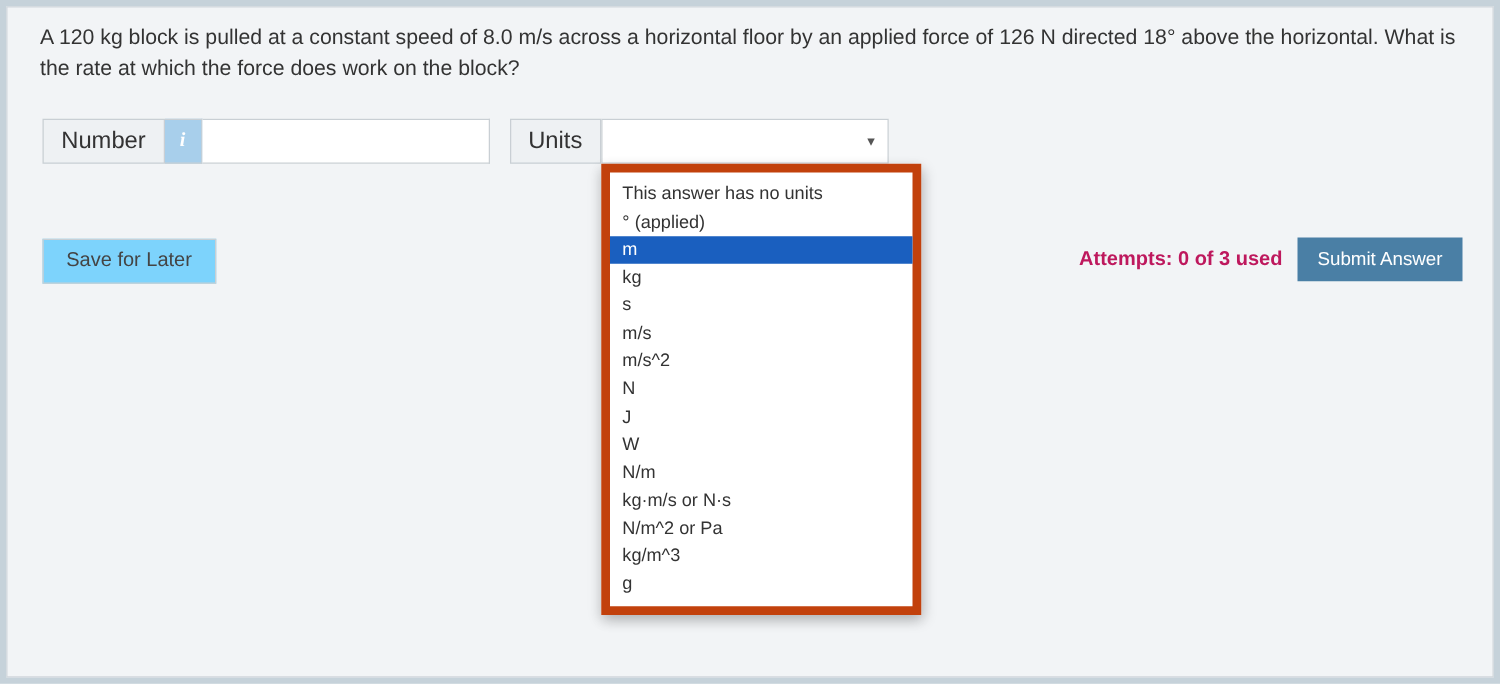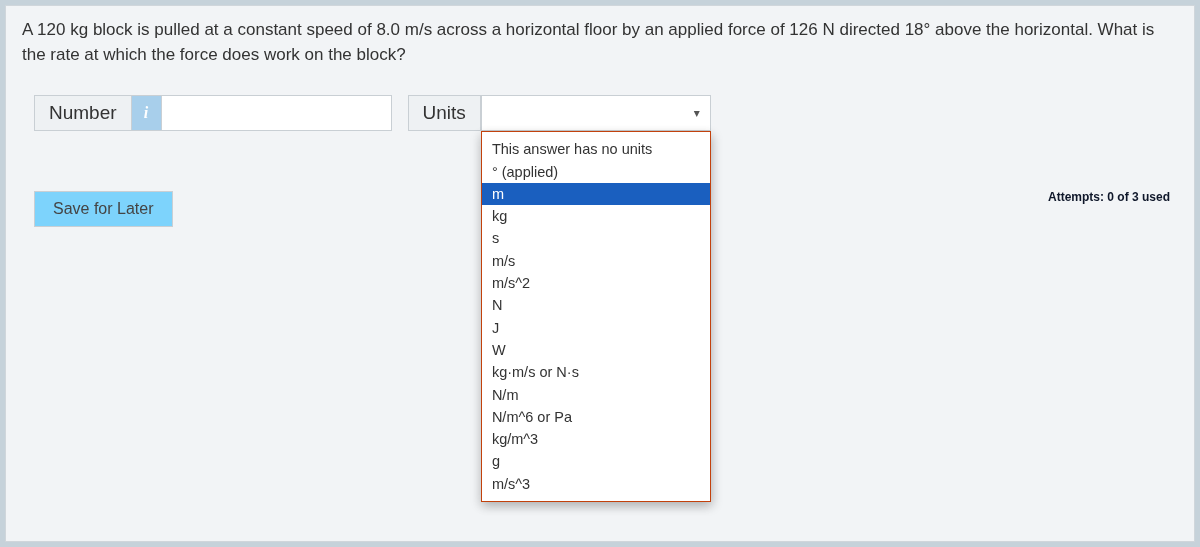--- a/index.html
+++ b/index.html
@@ -17,20 +17,21 @@
     width: 100%;
     height: 100%;
     padding: 12px 16px 16px 16px;
     position: relative;
   }
   .prompt {
     color: #333333;
     font-size: 17px;
     line-height: 1.45;
     margin-bottom: 28px;
+    margin-left: 10px;
   }
   .input-row {
     display: flex;
     align-items: stretch;
     gap: 0;
     margin-left: 12px;
     margin-bottom: 60px;
   }
   .label-box {
     border: 1px solid #c9cfd4;
@@ -88,23 +89,23 @@
     cursor: pointer;
   }
   .chev {
     font-size: 12px;
     color: #555;
   }
   .dropdown {
     position: absolute;
     top: 36px;
     left: 0;
-    width: 230px;
+    width: 256px;
     background: #ffffff;
-    border: 1px solid #c2410c;
+    border: 7px solid #c2410c;
     box-shadow: 2px 4px 10px rgba(0,0,0,0.2), -2px 4px 10px rgba(0,0,0,0.1);
     z-index: 10;
     padding: 6px 0;
   }
   .dd-item {
     padding: 1px 10px;
     font-size: 14.5px;
     color: #333;
     cursor: pointer;
     line-height: 1.4;
@@ -129,22 +130,22 @@
   }
   .attempts-wrap {
     display: flex;
     align-items: center;
     gap: 12px;
     position: absolute;
     right: 24px;
     top: 184px;
   }
   .attempts {
-    color: #0f172a;
-    font-size: 12px;
+    color: #be185d;
+    font-size: 16px;
     font-weight: 600;
   }
   .submit-btn {
     background: #4a7fa5;
     color: #ffffff;
     border: none;
     font-size: 15px;
     padding: 9px 16px;
     cursor: pointer;
   }
@@ -172,31 +173,31 @@
           <div class="dd-item">This answer has no units</div>
           <div class="dd-item">° (applied)</div>
           <div class="dd-item dd-highlight">m</div>
           <div class="dd-item">kg</div>
           <div class="dd-item">s</div>
           <div class="dd-item">m/s</div>
           <div class="dd-item">m/s^2</div>
           <div class="dd-item">N</div>
           <div class="dd-item">J</div>
           <div class="dd-item">W</div>
+          <div class="dd-item">N/m</div>
           <div class="dd-item">kg·m/s or N·s</div>
-          <div class="dd-item">N/m</div>
-          <div class="dd-item">N/m^6 or Pa</div>
+          <div class="dd-item">N/m^2 or Pa</div>
           <div class="dd-item">kg/m^3</div>
           <div class="dd-item">g</div>
-          <div class="dd-item">m/s^3</div>
         </div>
     </div>
   </div>
 
   <div class="bottom-row">
     <button class="save-btn">Save for Later</button>
   </div>
 
   <div class="attempts-wrap">
     <span class="attempts">Attempts: 0 of 3 used</span>
+    <button class="submit-btn">Submit Answer</button>
   </div>
 
 </div>
 
 </body></html>

